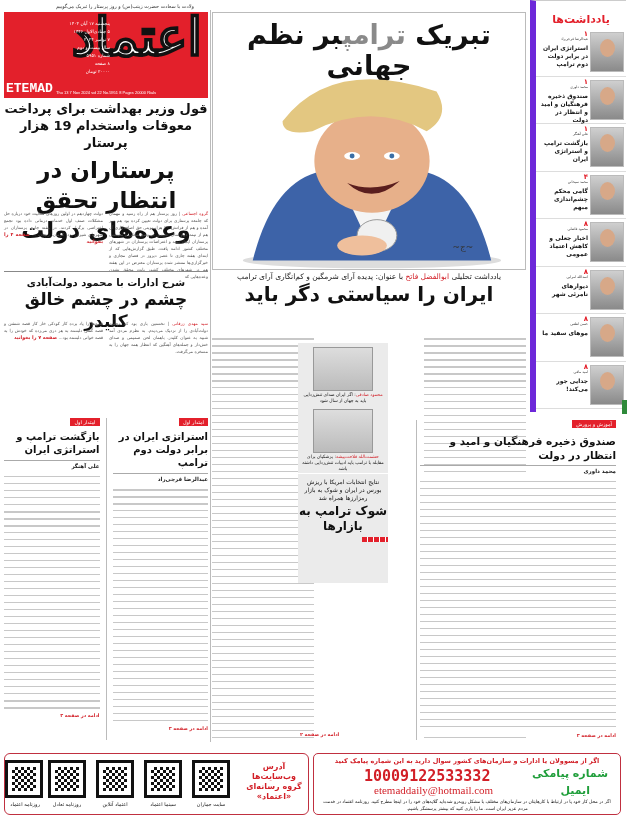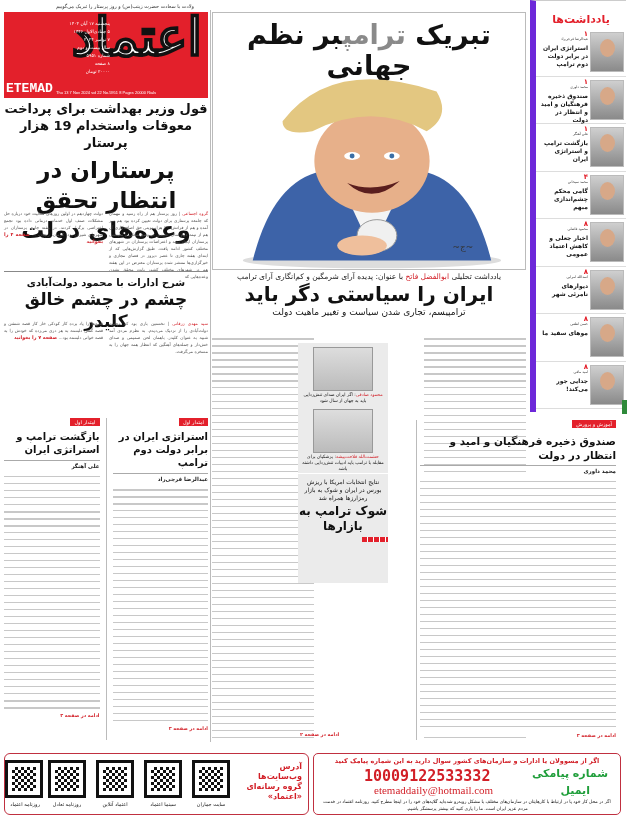--- a/index.html
+++ b/index.html
@@ -57,21 +57,21 @@
 .note .ph::after{content:"";position:absolute;left:9px;top:6px;width:15px;height:18px;border-radius:50%;background:#d7a888}
 .greenstrip{left:622px;top:400px;width:5px;height:14px;background:#2f8a3a}
 .rtcol{left:420px;top:420px;width:206px;height:320px}
 .rtcol .hdr{font-size:5px;color:#fff;background:#e3202b;display:inline-block;padding:1px 4px;float:right;margin-right:10px}
 .rtcol .tt{clear:both;font-size:10.5px;font-weight:bold;text-align:right;padding:6px 10px 0 0;line-height:14px}
 .rtcol .au{font-size:5.5px;text-align:right;border-top:1px solid #aaa;margin:3px 10px 0 0;padding-top:2px;font-weight:bold}
 .qrbox{left:4px;top:753px;width:305px;height:62px;border:1.5px solid #c03040;border-radius:6px}
 .qr{position:absolute;top:6px;width:38px;height:38px;background:#fff;border:3px solid #111}
 .qr::before{content:"";position:absolute;inset:4px;background:repeating-conic-gradient(#111 0 25%,#fff 0 50%) 0 0/6px 6px}
 .qrl{position:absolute;top:47px;width:50px;font-size:5px;text-align:center}
-.qrtitle{position:absolute;right:6px;top:8px;width:56px;font-size:8px;font-weight:bold;color:#d21f27;text-align:right;line-height:10px}
+.qrtitle{position:absolute;right:6px;top:8px;width:56px;font-size:8px;font-weight:bold;color:#d21f27;text-align:center;line-height:10px}
 .smsbox{left:313px;top:753px;width:308px;height:62px;border:1.5px solid #c03040;border-radius:5px}
 .sms .l1{position:absolute;top:3px;width:100%;font-size:6.5px;font-weight:bold;color:#d21f27;text-align:center}
 .sms .num{position:absolute;left:50px;top:13px;font-size:15px;font-weight:bold;color:#d21f27;font-family:"DejaVu Sans Mono",monospace}
 .sms .lab{position:absolute;right:12px;top:13px;font-size:11px;font-weight:bold;color:#1f9e3a}
 .sms .lab2{position:absolute;right:30px;top:30px;font-size:11px;font-weight:bold;color:#1f9e3a}
 .sms .mail{position:absolute;left:60px;top:30px;font-size:11px;color:#d21f27;font-family:"Liberation Serif",serif}
 .sms .foot{position:absolute;top:44px;left:6px;right:6px;font-size:4.5px;text-align:center;line-height:7px}
 .cont{font-size:4.8px;font-weight:bold;color:#d21f27}
 .vline{width:1px;background:#bbb}
 </style>
@@ -146,21 +146,20 @@
     <path d="M135 122 Q160 145 188 120 Q160 132 135 122Z" fill="#5a1e1e"></path>
     <ellipse cx="165" cy="175" rx="20" ry="16" fill="#f0f0f0" stroke="#999"></ellipse>
     <ellipse cx="150" cy="185" rx="25" ry="10" fill="#efbf9c"></ellipse>
     <text x="262" y="190" font-size="9" fill="#333" font-family="DejaVu Sans">~ج~</text>
   </svg>
 </div>
 
 <div class="abs mid rtl">
   <div class="kick"><span>یادداشت تحلیلی</span> <span class="redtxt">ابوالفضل فاتح</span> <span>با عنوان: پدیده آرای شرمگین و کم‌انگاری آرای ترامپ</span></div>
   <div class="big">ایران را سیاستی دگر باید</div>
-  <div class="dek">ترامپیسم، تجاری شدن سیاست و تغییر ماهیت دولت</div>
 </div>
 <div class="abs midcols rtl">
   <div class="c body-text" style="background:repeating-linear-gradient(#fff 0 3px,#c8c8c8 3px 4.5px,#fff 4.5px 7px)"></div>
   <div class="c"></div>
   <div class="c body-text" style="background:repeating-linear-gradient(#fff 0 3px,#c8c8c8 3px 4.5px,#fff 4.5px 7px)"></div>
 </div>
 <div class="abs cont rtl" style="left:300px;top:732px">ادامه در صفحه ۲</div>
 
 <div class="abs box rtl">
   <div class="photo"></div>

